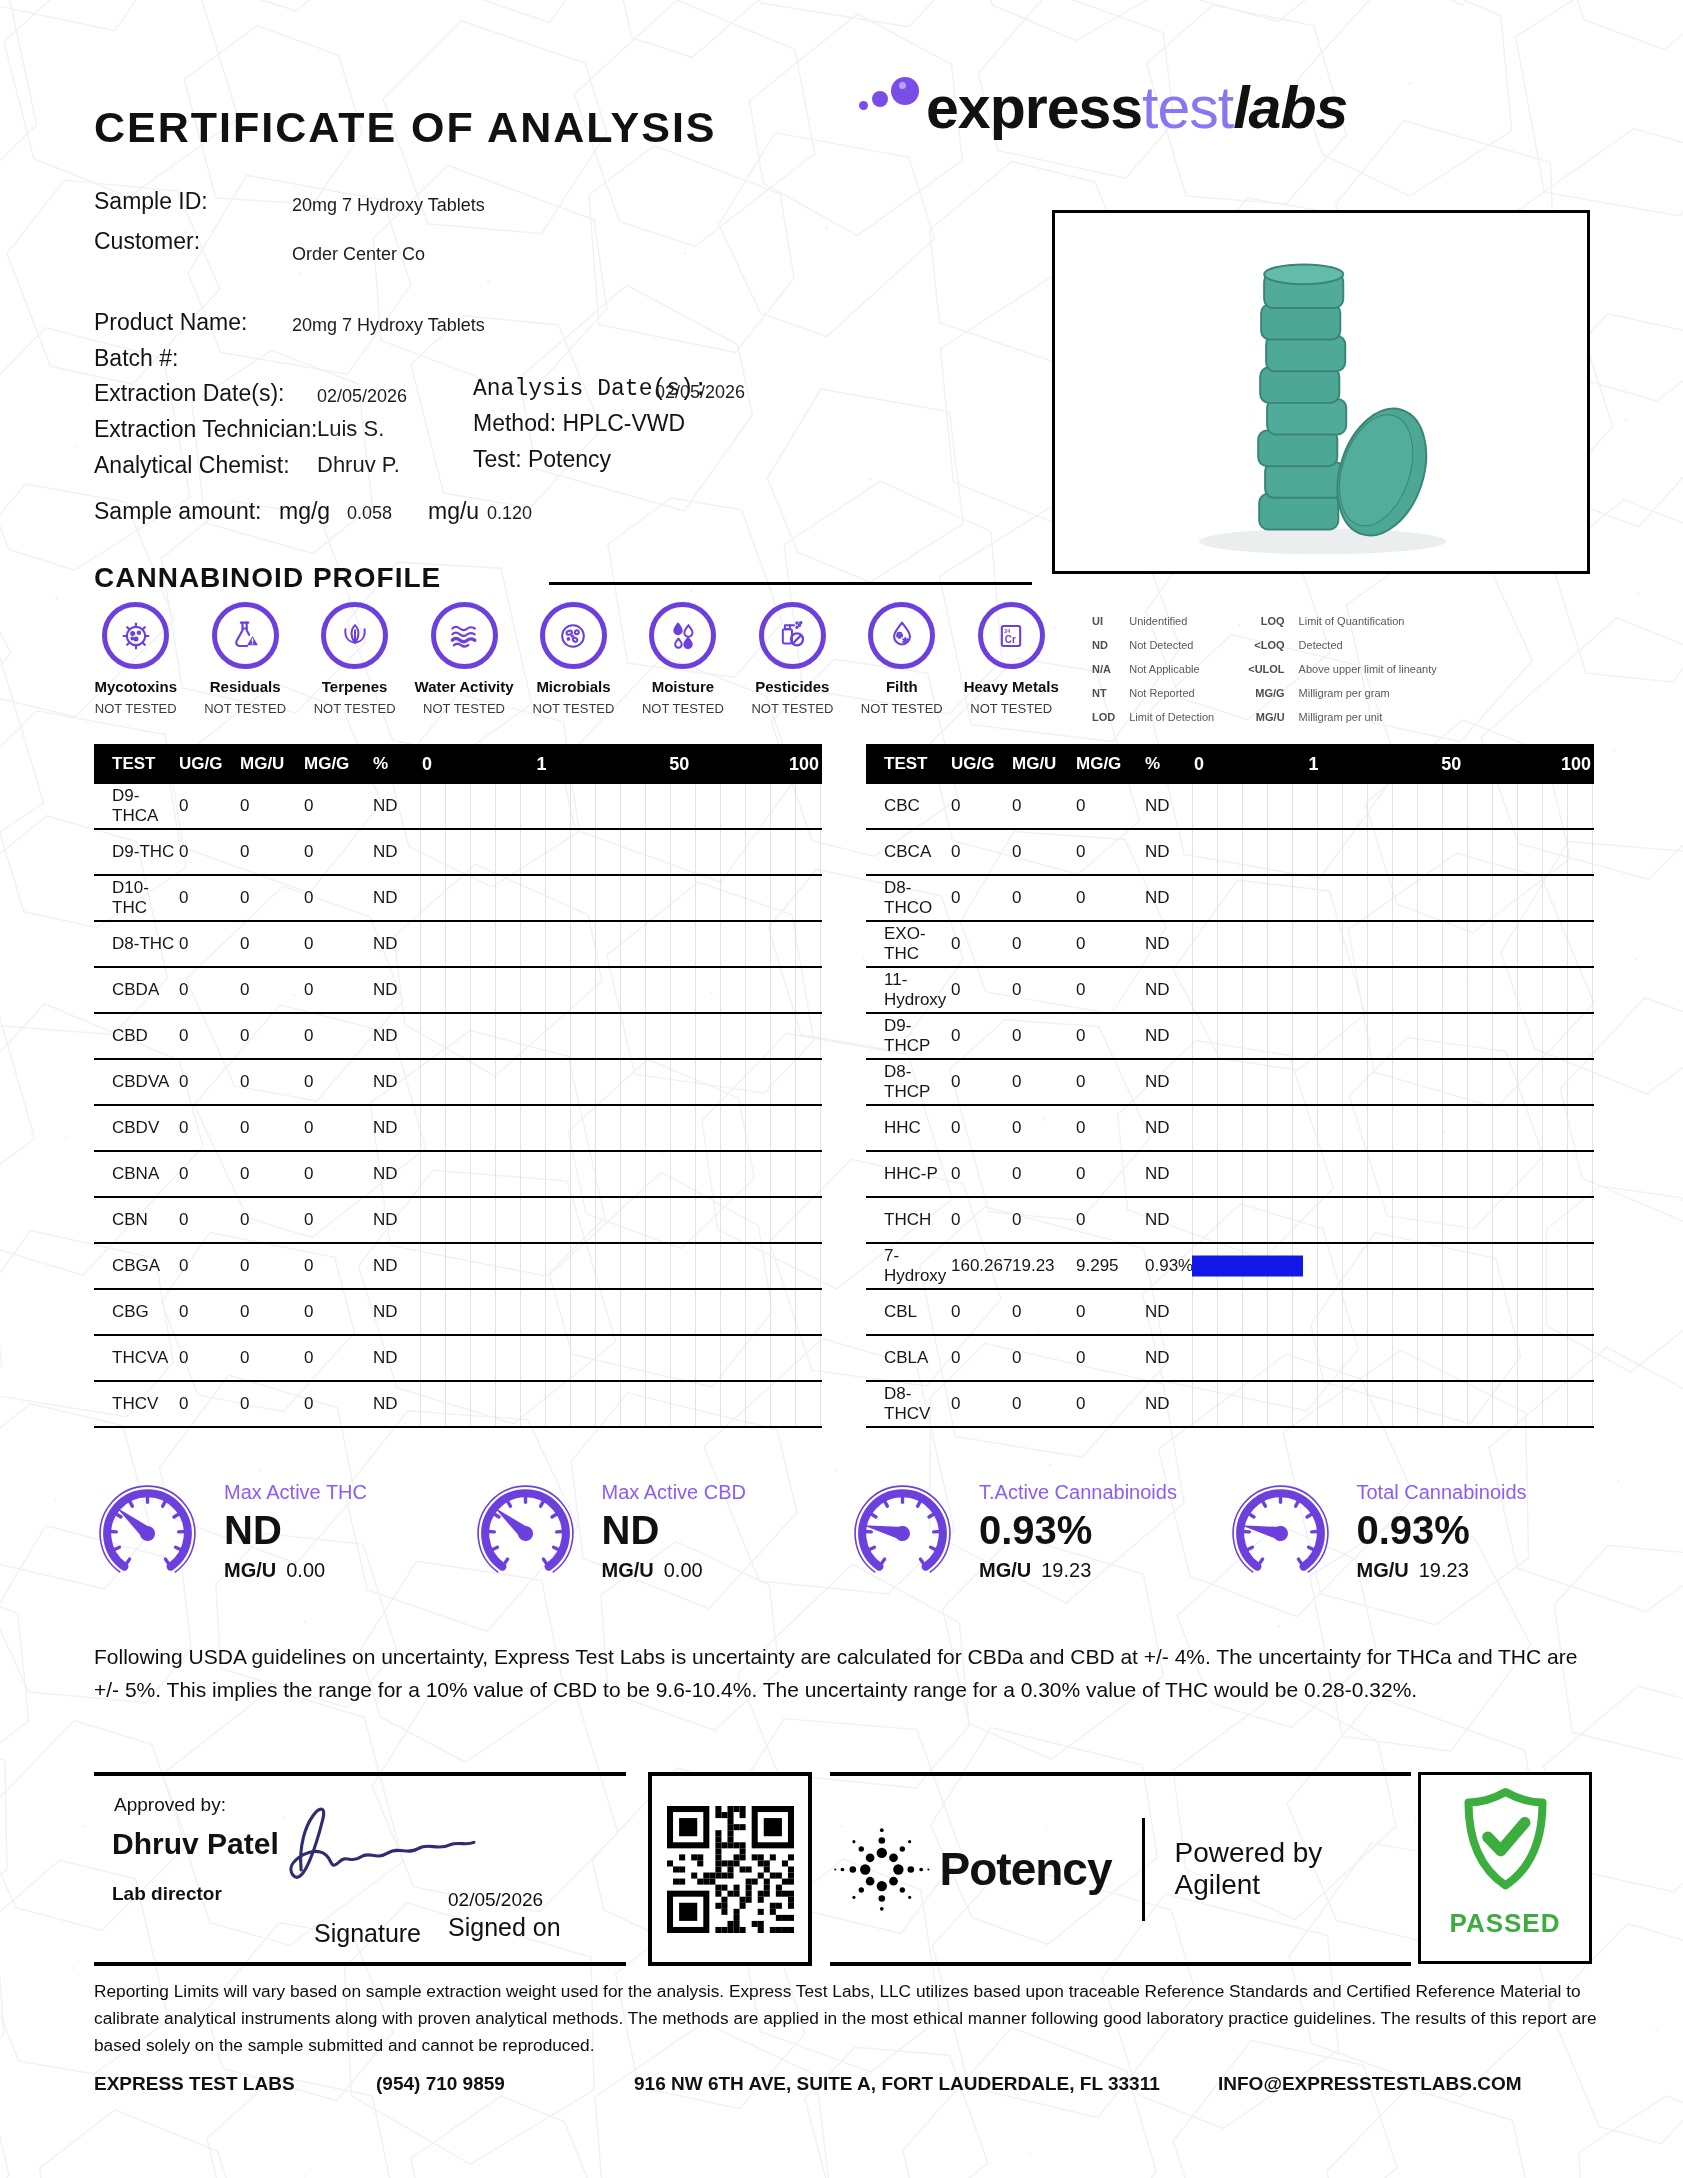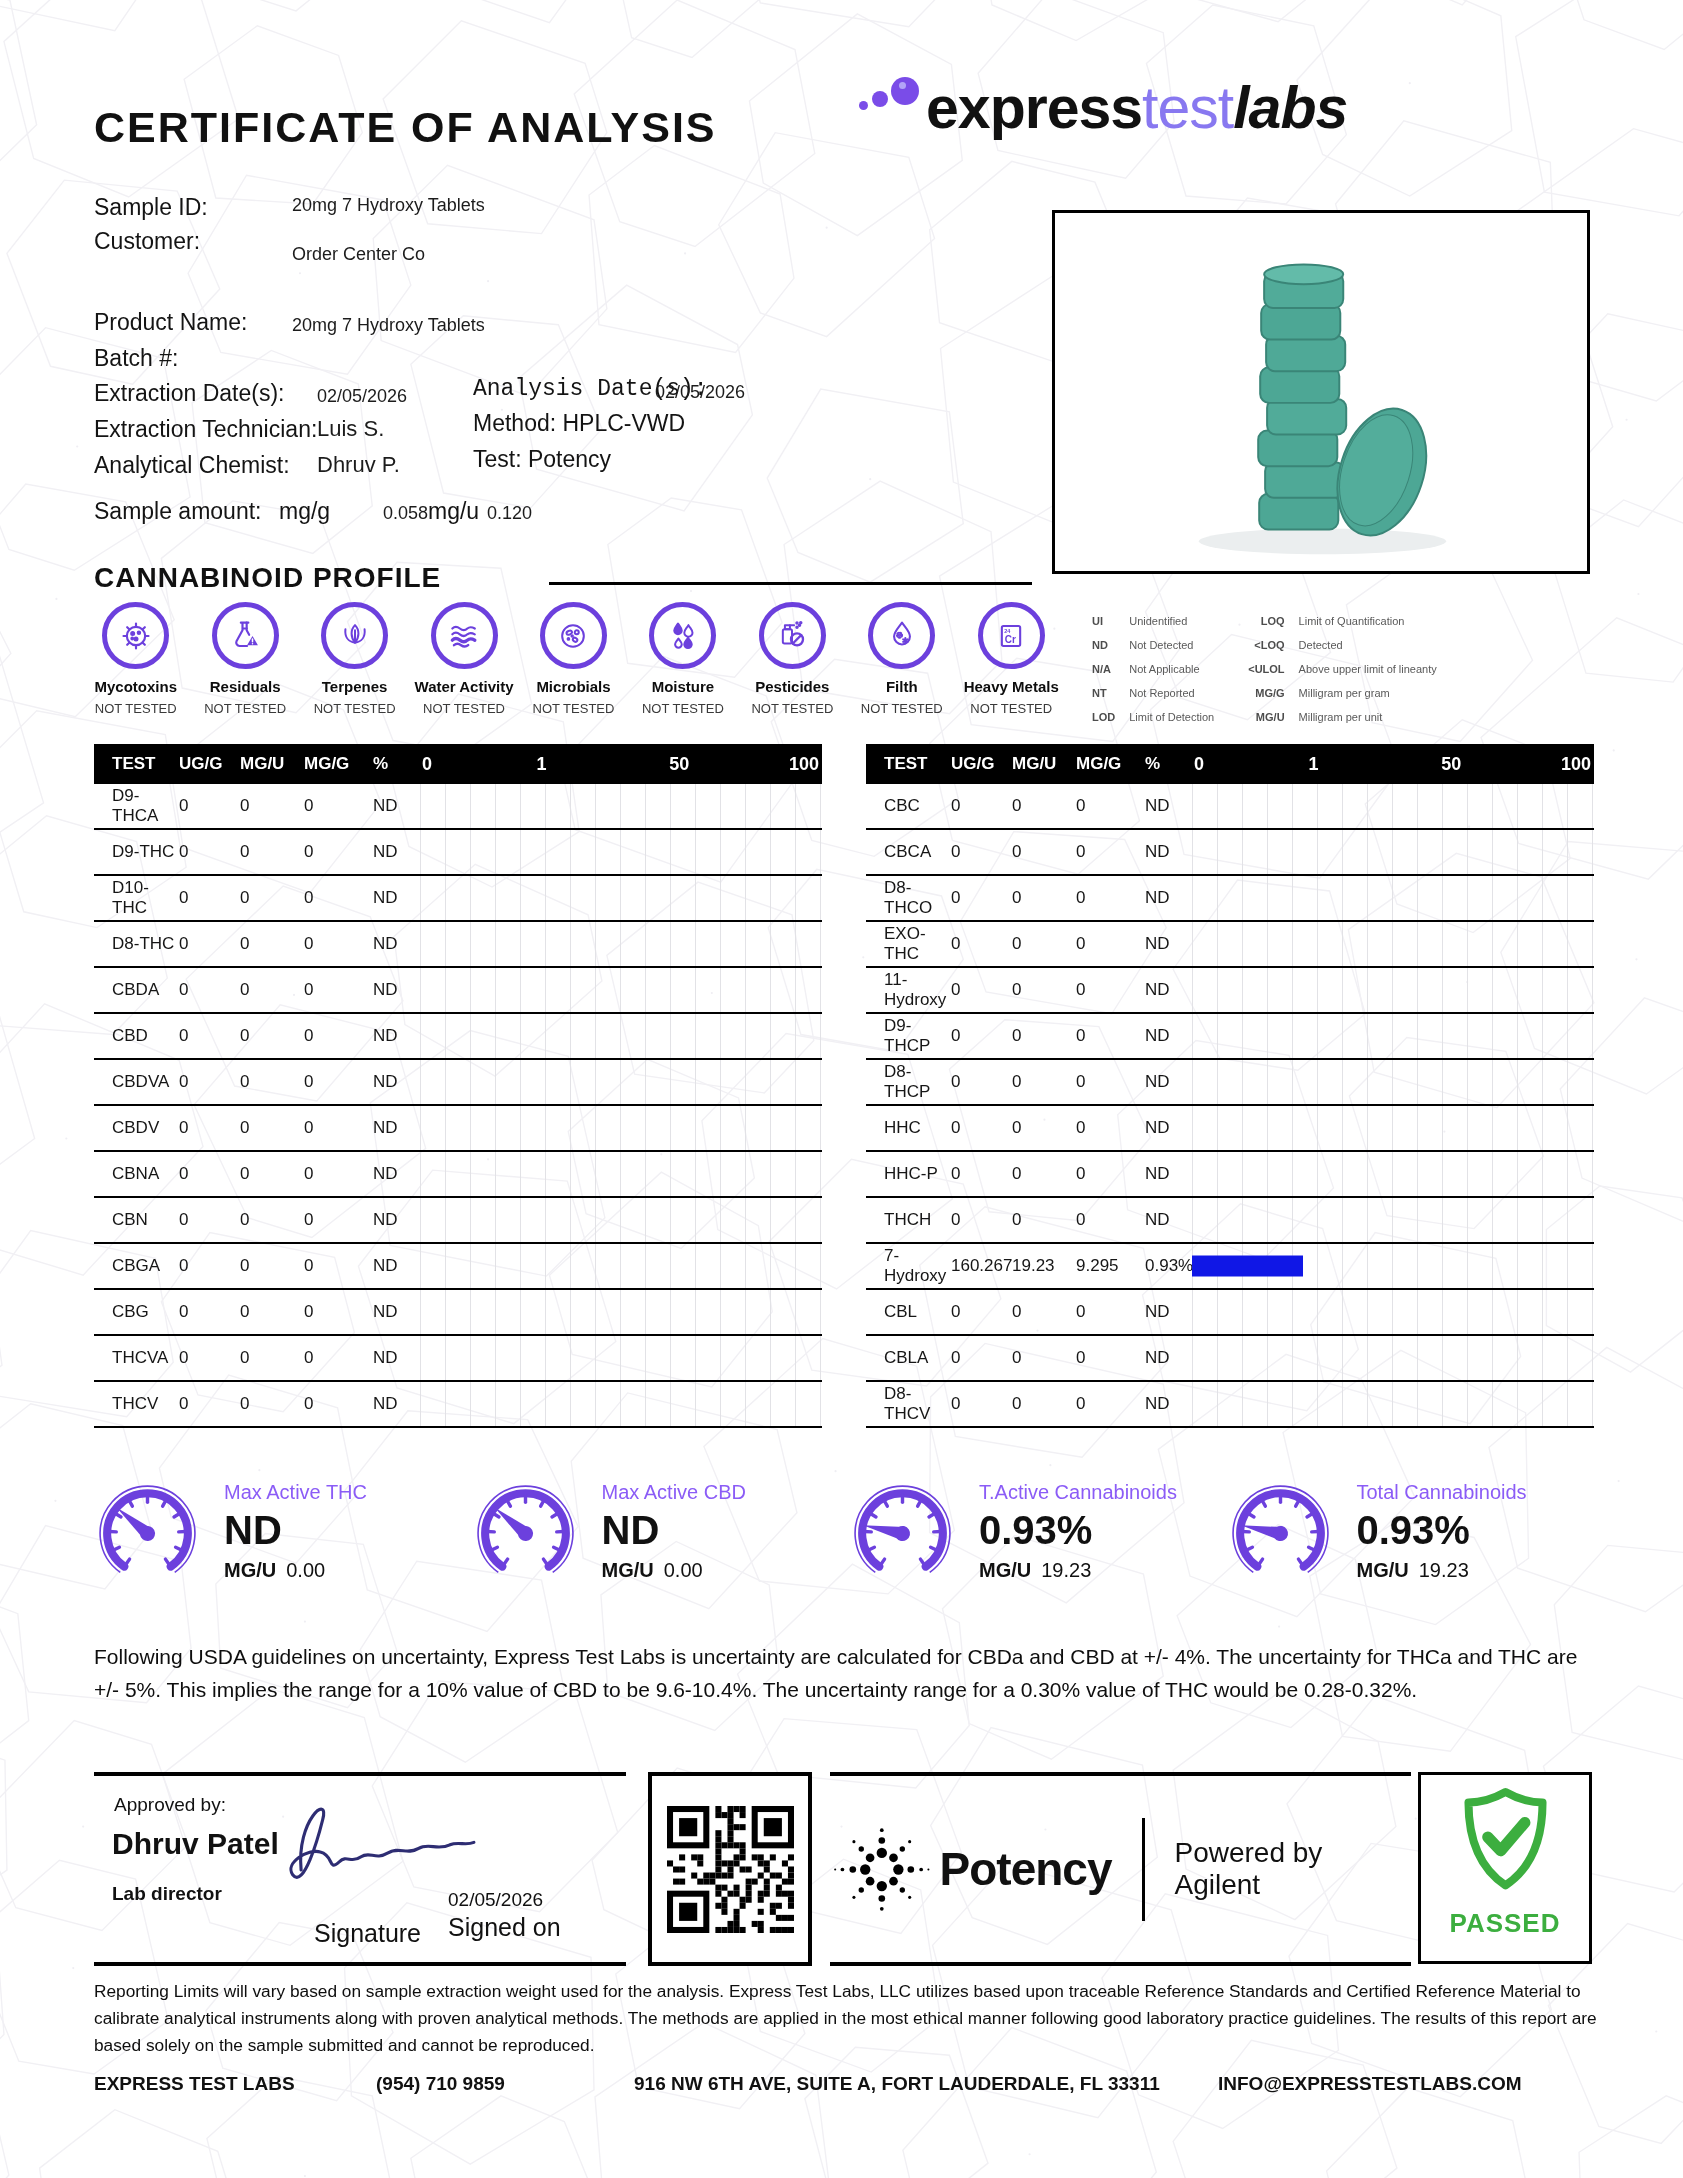--- a/index.html
+++ b/index.html
@@ -315,40 +315,40 @@
     <span class="bub" style="width:9px;height:9px;left:0;top:24px;"></span>
     <span class="bub" style="width:16px;height:16px;left:13px;top:14px;"></span>
     <span class="bub" style="width:28px;height:28px;left:32px;top:0;"></span>
     <span class="bub" style="width:7px;height:7px;left:40px;top:5px;background:#b3a4f7;"></span>
   </span>
   <span class="logo-word">express</span>
     <span class="logo-word logo-test">test</span>
     <span class="logo-word logo-labs">labs</span>
 </div>
 
-<div class="abs lab" style="left:94px;top:188px;margin-top:6px;">Sample ID:</div>
+<div class="abs lab" style="left:94px;top:188px;">Sample ID:</div>
 <div class="abs val" style="left:292px;top:195px;">20mg 7 Hydroxy Tablets</div>
 <div class="abs lab" style="left:94px;top:228px;">Customer:</div>
 <div class="abs val" style="left:292px;top:244px;">Order Center Co</div>
 <div class="abs lab" style="left:94px;top:309px;">Product Name:</div>
 <div class="abs val" style="left:292px;top:315px;">20mg 7 Hydroxy Tablets</div>
 <div class="abs lab" style="left:94px;top:345px;">Batch #:</div>
 <div class="abs lab" style="left:94px;top:380px;">Extraction Date(s):</div>
 <div class="abs val" style="left:317px;top:386px;">02/05/2026</div>
 <div class="abs lab" style="left:473px;top:376px;font-family:Liberation Mono, monospace;">Analysis Date(s):</div>
 <div class="abs val" style="left:655px;top:382px;">02/05/2026</div>
 <div class="abs lab" style="left:94px;top:416px;">Extraction Technician:</div>
 <div class="abs val-big" style="left:317px;top:416px;">Luis S.</div>
 <div class="abs lab" style="left:473px;top:410px;">Method: HPLC-VWD</div>
 <div class="abs lab" style="left:94px;top:452px;">Analytical Chemist:</div>
 <div class="abs val-big" style="left:317px;top:452px;">Dhruv P.</div>
 <div class="abs lab" style="left:473px;top:446px;">Test: Potency</div>
 <div class="abs lab" style="left:94px;top:498px;">Sample amount:</div>
 <div class="abs lab" style="left:279px;top:498px;">mg/g</div>
-<div class="abs val" style="left:347px;top:503px;margin-left:36px;">0.058</div>
+<div class="abs val" style="left:347px;top:503px;">0.058</div>
 <div class="abs lab" style="left:428px;top:498px;">mg/u</div>
 <div class="abs val" style="left:487px;top:503px;">0.120</div>
 
 <div class="abs img-box">
   <svg width="532" height="358" viewBox="0 0 537 362">
     <ellipse cx="270" cy="332" rx="125" ry="13" fill="#ebeeef"></ellipse>
     <g stroke="#3a8577" stroke-width="2">
       <rect x="206" y="284" width="80" height="36" rx="9" fill="#4da795"></rect>
       <rect x="212" y="252" width="80" height="36" rx="9" fill="#4fa997"></rect>
       <rect x="205" y="220" width="80" height="36" rx="9" fill="#4da795"></rect>

